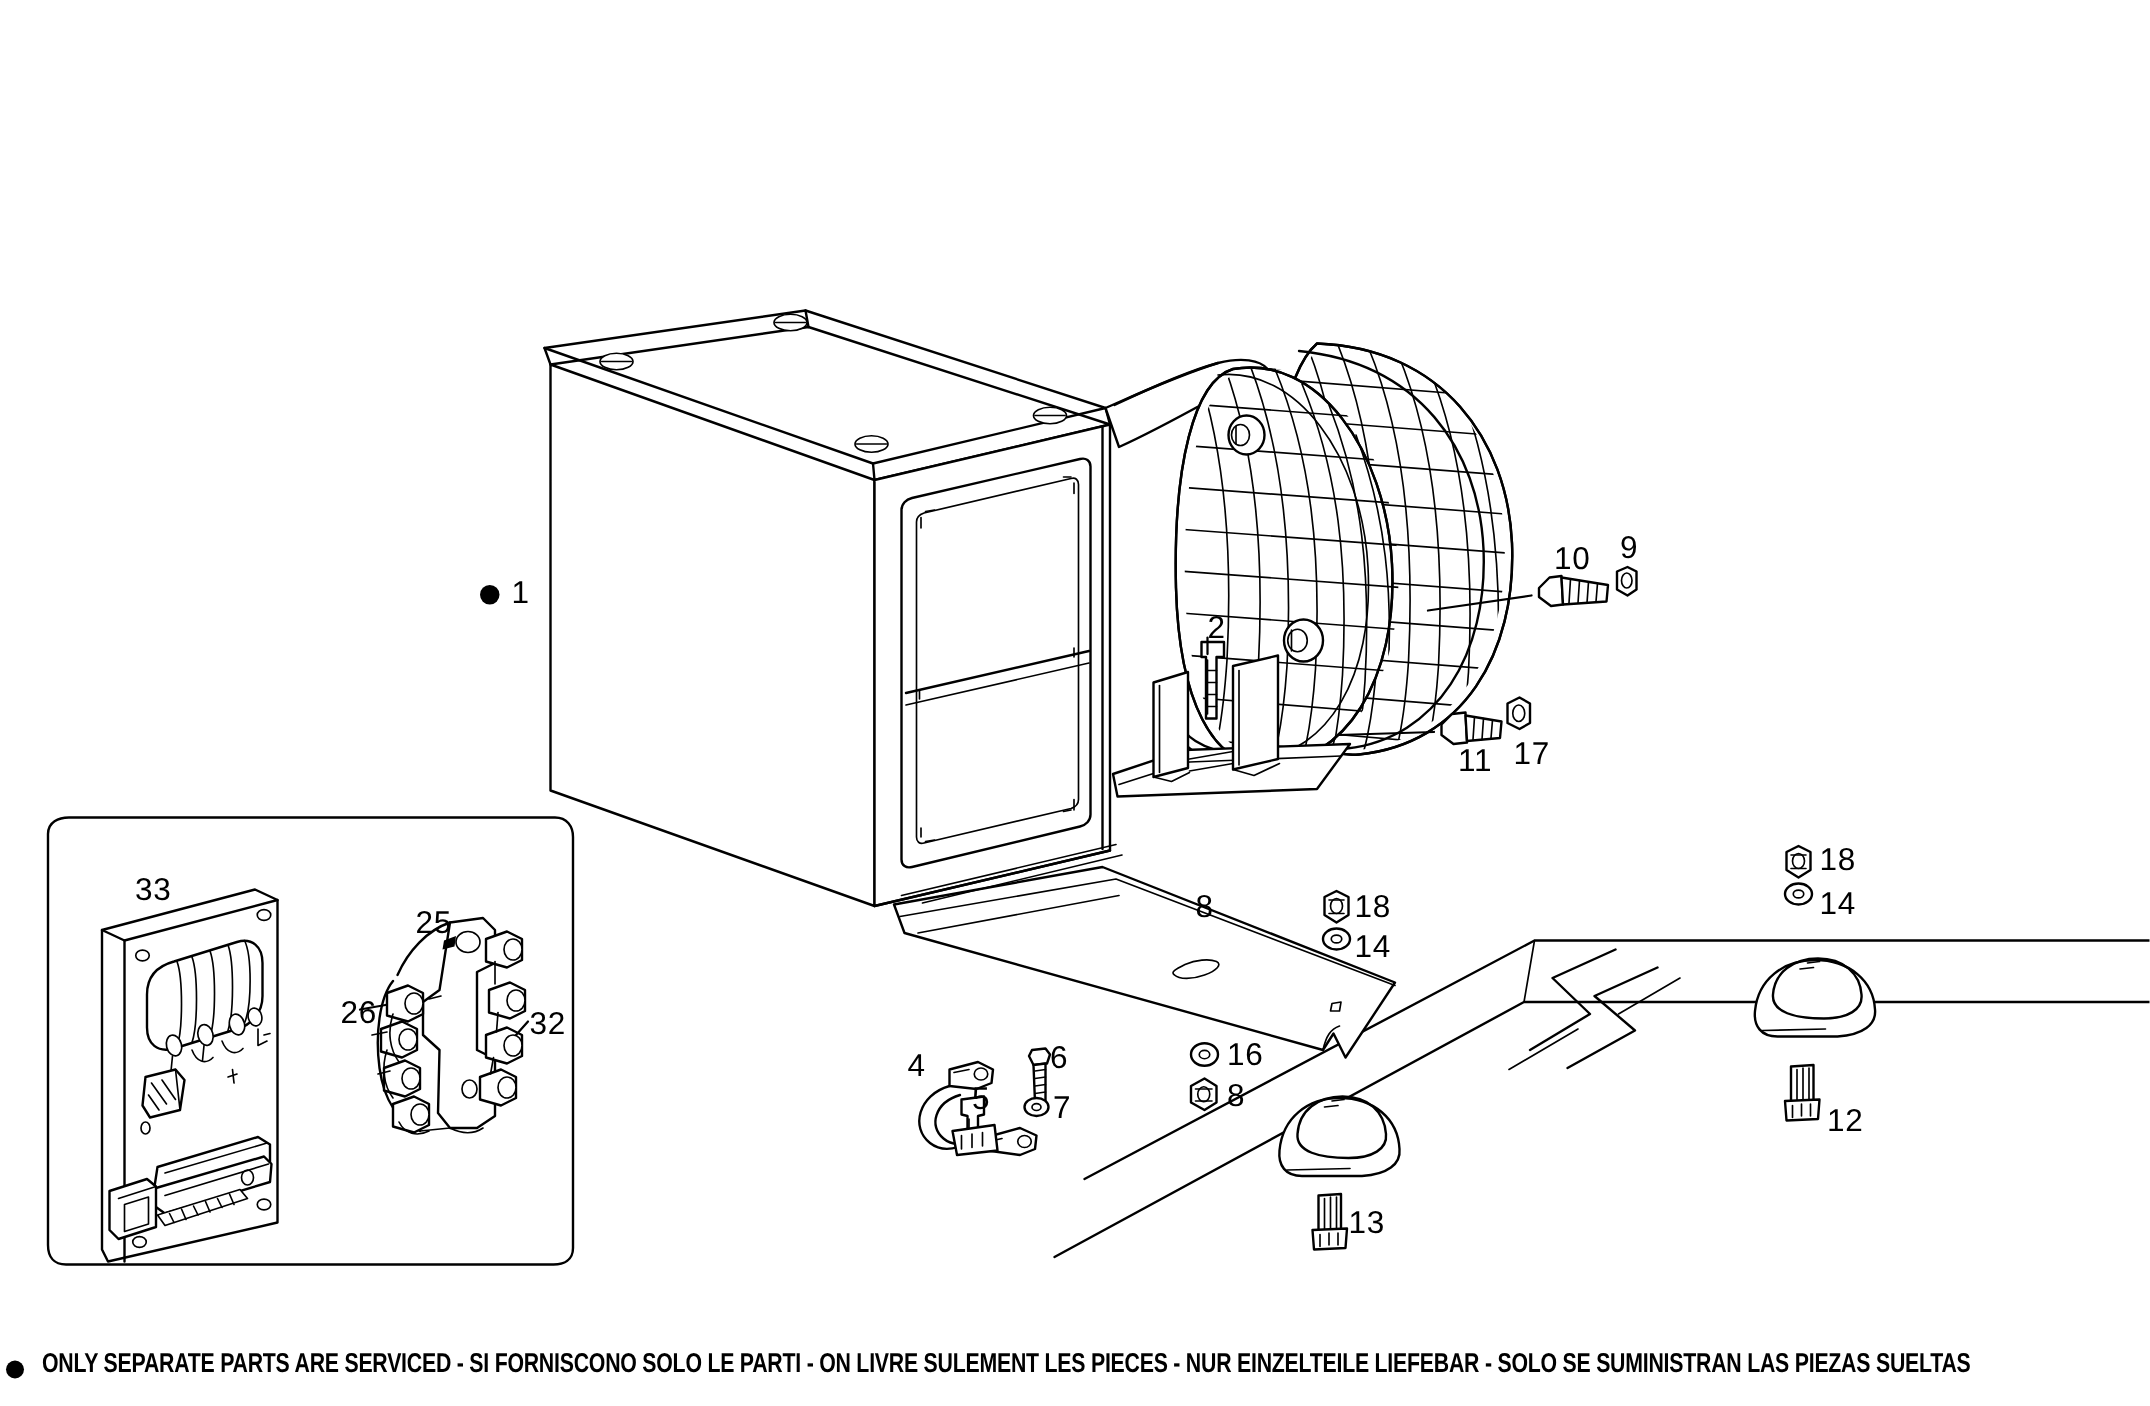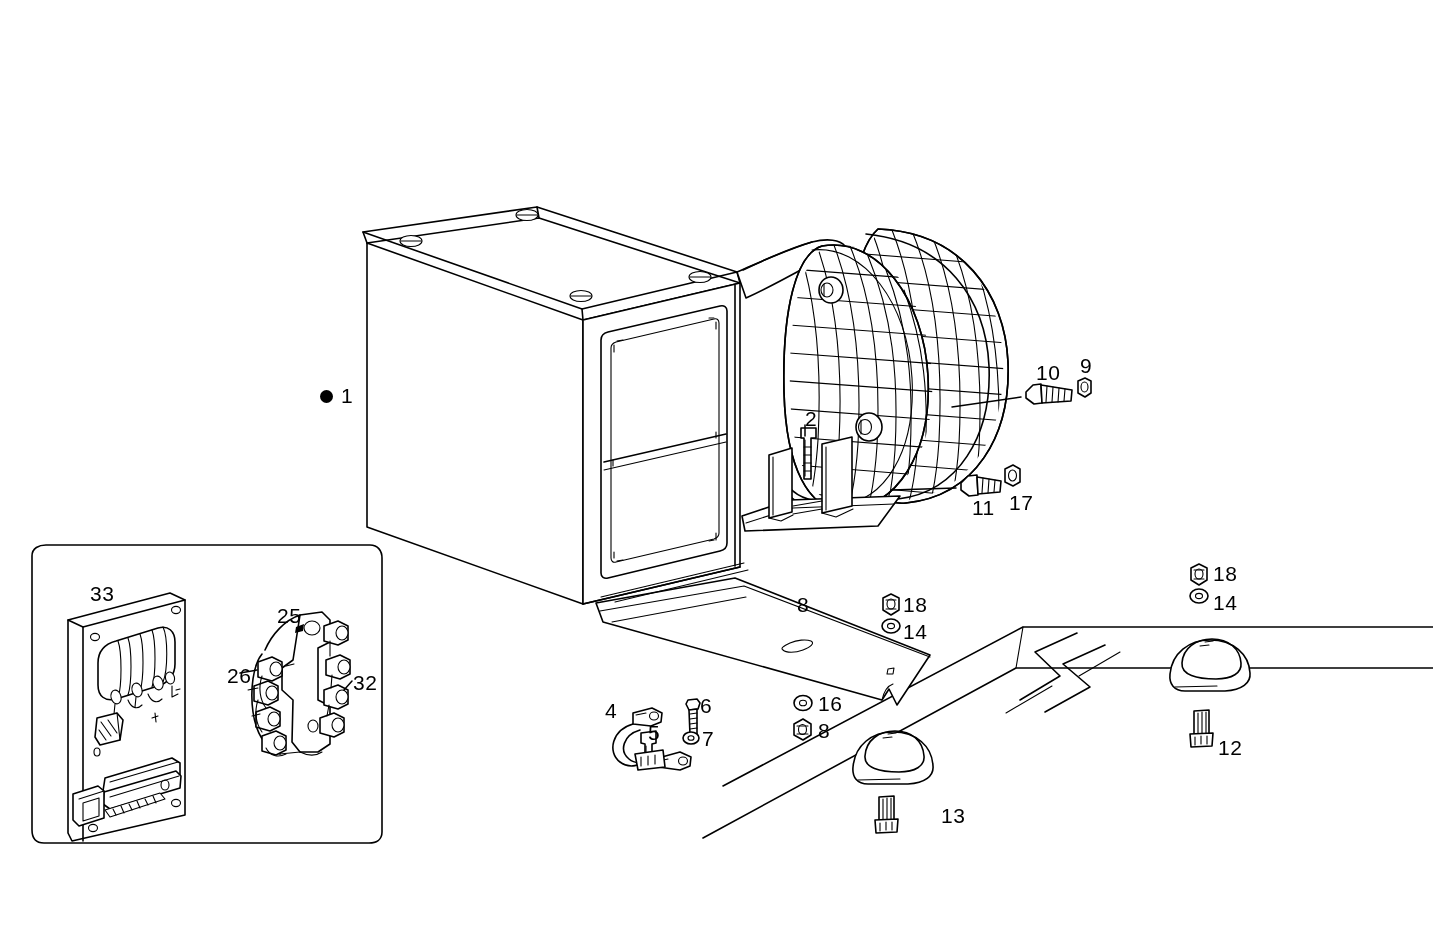--- a/index.html
+++ b/index.html
@@ -461,27 +461,31 @@
   <span class="callout big" style="left:805px;top:408px;">2</span>
   <span class="callout big" style="left:605px;top:700px;">4</span>
   <span class="callout big" style="left:648px;top:722px;">5</span>
   <span class="callout big" style="left:700px;top:695px;">6</span>
   <span class="callout big" style="left:702px;top:728px;">7</span>
   <span class="callout big" style="left:797px;top:594px;">8</span>
   <span class="callout big" style="left:1080px;top:355px;">9</span>
   <span class="callout big" style="left:1036px;top:362px;">10</span>
   <span class="callout big" style="left:972px;top:497px;">11</span>
   <span class="callout big" style="left:1009px;top:492px;">17</span>
-  <span class="callout big" style="left:899px;top:805px;margin-left:42px;">13</span>
+  <span class="callout big" style="left:899px;top:805px;">13</span>
   <span class="callout big" style="left:903px;top:621px;">14</span>
   <span class="callout big" style="left:1213px;top:592px;">14</span>
   <span class="callout big" style="left:818px;top:720px;">8</span>
   <span class="callout big" style="left:818px;top:693px;">16</span>
   <span class="callout big" style="left:1218px;top:737px;">12</span>
   <span class="callout big" style="left:903px;top:594px;">18</span>
   <span class="callout big" style="left:1213px;top:563px;">18</span>
   <span class="callout big" style="left:277px;top:605px;">25</span>
   <span class="callout big" style="left:227px;top:665px;">26</span>
   <span class="callout big" style="left:353px;top:672px;">32</span>
   <span class="callout big" style="left:90px;top:583px;">33</span>
 
+  <div id="footer">
+    <div class="fb"></div>
+    <div class="ftext">ONLY SEPARATE PARTS ARE SERVICED - SI FORNISCONO SOLO LE PARTI - ON LIVRE SULEMENT LES PIECES - NUR EINZELTEILE LIEFEBAR - SOLO SE SUMINISTRAN LAS PIEZAS SUELTAS</div>
+  </div>
 
 </div>
 
 </body></html>

